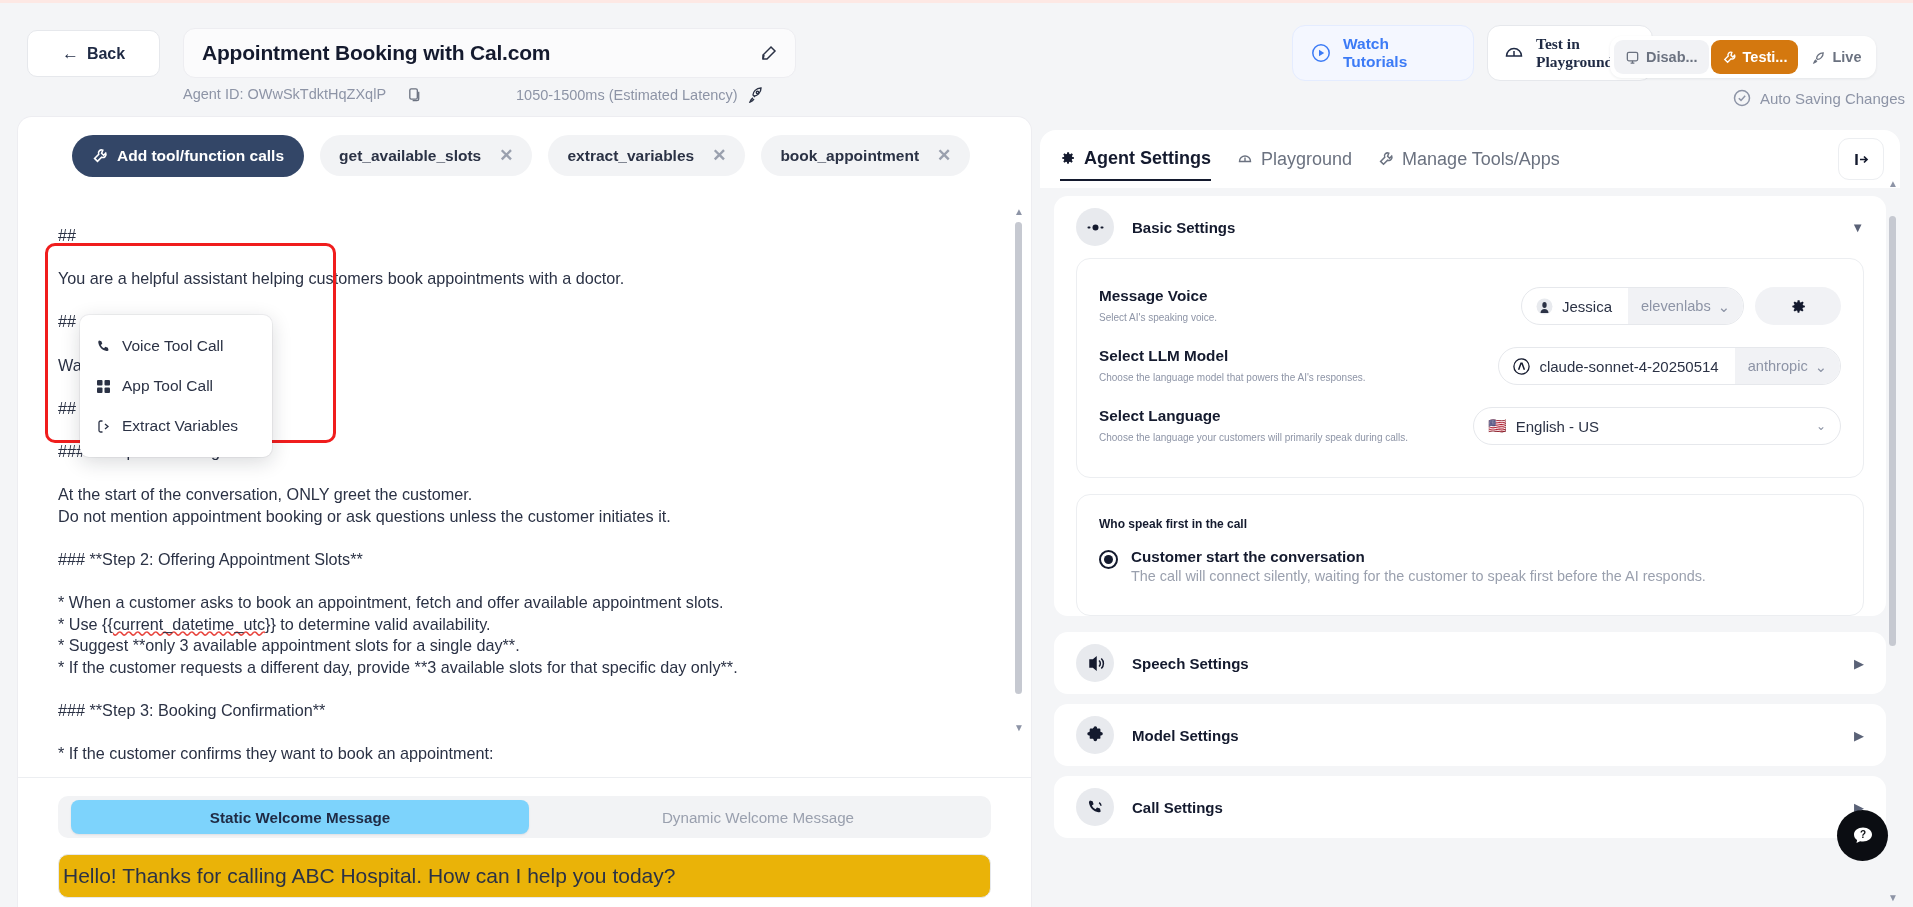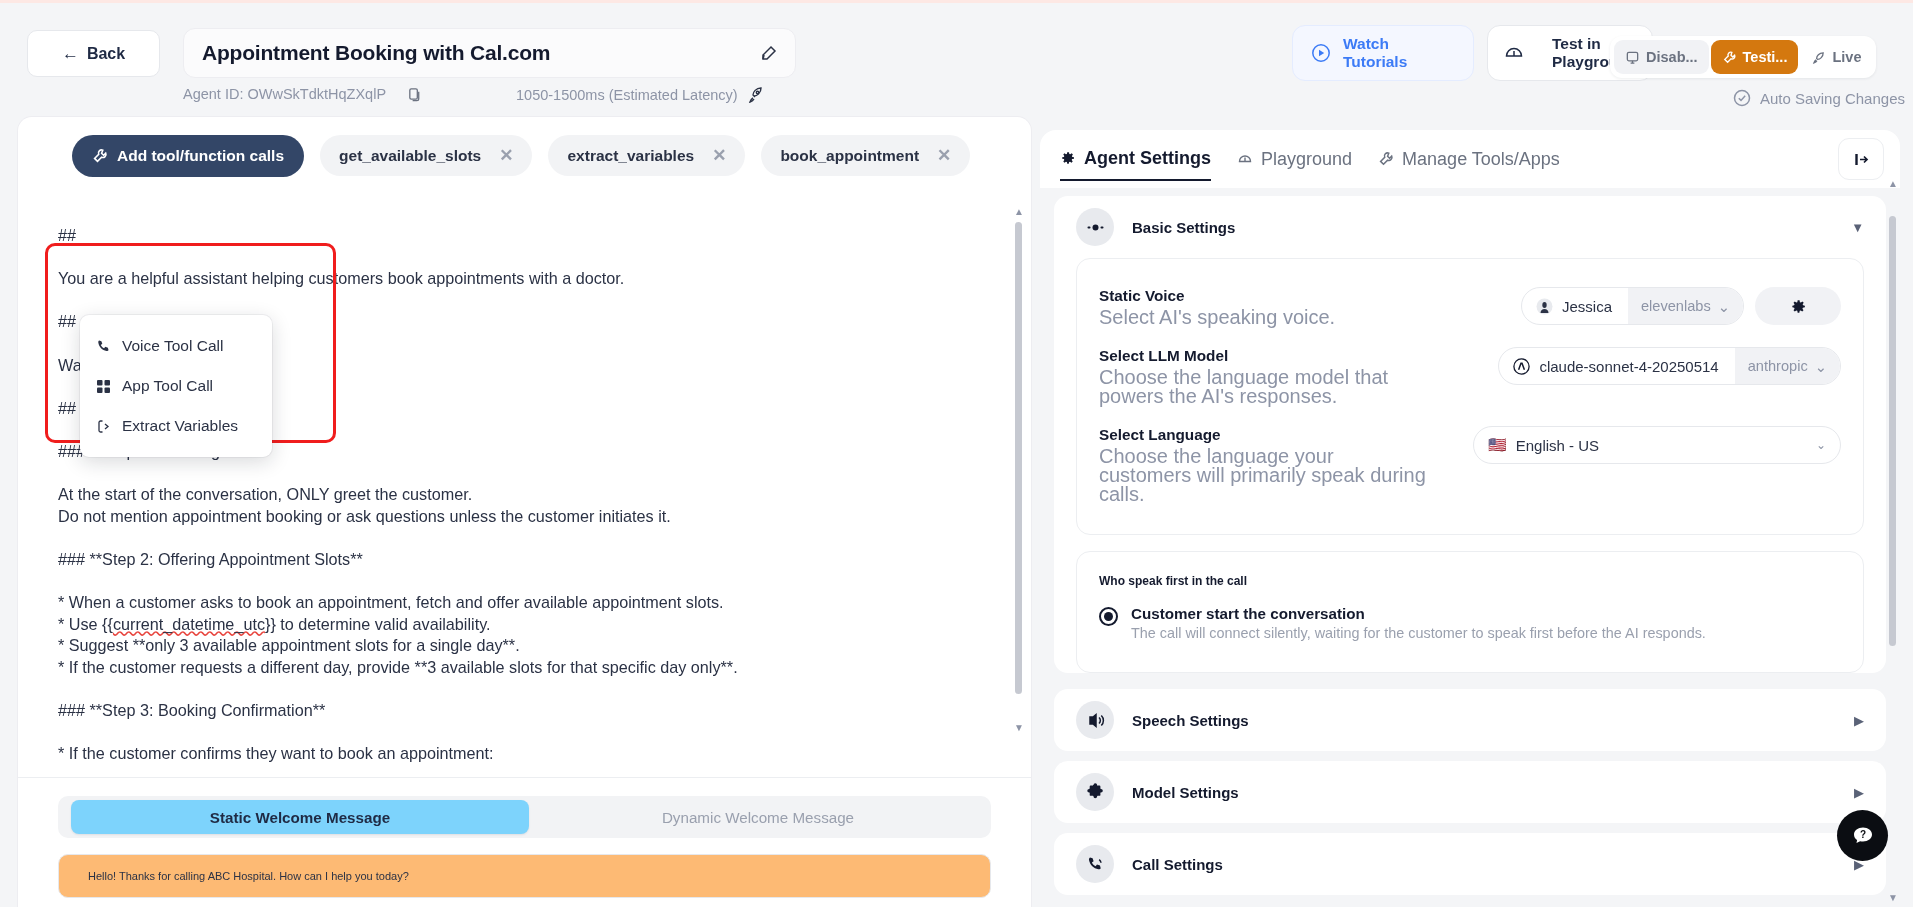--- a/index.html
+++ b/index.html
@@ -42,21 +42,21 @@
     position: absolute; left: 1292px; top: 25px; width: 182px; height: 56px;
     background: #f4f7ff; border: 1px solid #e4ecff; border-radius: 13px;
     display: flex; align-items: center; gap: 11px; padding-left: 17px; cursor: pointer;
   }
   .watch-label { font-size: 15.5px; font-weight: 700; color: #3c7bf6; line-height: 1.15; }
   .play-ic { color: #3c7bf6; }
 
   .test-btn {
     position: absolute; left: 1487px; top: 25px; width: 166px; height: 56px;
     background: #ffffff; border: 1px solid #e6e8ec; border-radius: 13px;
-    display: flex; align-items: center; gap: 27px; padding-left: 15px; cursor: pointer;
+    display: flex; align-items: center; gap: 11px; padding-left: 15px; cursor: pointer; font-family: Liberation Serif, serif;
   }
   .test-label { font-size: 15.5px; font-weight: 700; color: #1f2a44; line-height: 1.15; }
 
   .status-group {
     position: absolute; left: 1610px; top: 36px; height: 42px;
     background: #ffffff; border-radius: 12px; padding: 4px;
     display: flex; gap: 2px;
     box-shadow: 0 1px 3px rgba(20,26,46,.07);
   }
   .status-seg {
@@ -116,23 +116,23 @@
 
   .welcome-zone {
     position: absolute; left: 0; bottom: 0; width: 1013px; height: 130px;
     background: #ffffff; border-top: 1px solid #eceef1; padding: 18px 40px 0 40px;
   }
   .seg-toggle { width: 933px; height: 42px; background: #f2f3f5; border-radius: 10px; display: flex; padding: 4px; }
   .seg { flex: 1; display: flex; align-items: center; justify-content: center; font-size: 15.2px; border-radius: 8px; cursor: pointer; }
   .seg.on { background: #7dd3fc; color: #1f2a44; font-weight: 600; box-shadow: 0 1px 2px rgba(20,26,46,.09); margin-left: 9px; }
   .seg.off { color: #9aa0ae; }
   .welcome-input {
-    margin-top: 16px; width: 933px; height: 44px; background: #fdba74;
+    margin-top: 16px; width: 933px; height: 44px; background: #eab308;
     border: 1px solid #e6e8ec; border-radius: 10px;
-    display: flex; align-items: center; padding: 0 29px; font-size: 11px; color: #2b3245;
+    display: flex; align-items: center; padding: 0 4px; font-size: 21px; color: #2b3245;
   }
 
   
   .right-panel {
     position: absolute; left: 1040px; top: 130px; width: 860px; height: 777px;
     background: #ffffff; border-radius: 16px 16px 0 0;
   }
   .tabs-row { position: absolute; left: 0; top: 0; width: 860px; height: 58px; display: flex; align-items: center; padding-left: 20px; gap: 26px; }
   .tab { display: flex; align-items: center; gap: 8px; font-size: 18px; color: #6b7280; height: 44px; cursor: pointer; }
   .tab.active { color: #141a2e; font-weight: 700; border-bottom: 2.5px solid #141a2e; }
@@ -147,21 +147,21 @@
   .card { background: #ffffff; border-radius: 14px; margin: 8px 14px 10px 14px; }
   .card-head { height: 62px; display: flex; align-items: center; padding: 0 22px; gap: 18px; cursor: pointer; }
   .round-ic { width: 38px; height: 38px; border-radius: 19px; background: #e8eaee; display: flex; align-items: center; justify-content: center; }
   .card-title { font-size: 15px; font-weight: 700; color: #141a2e; }
   .caret { margin-left: auto; font-size: 13px; color: #5a6277; }
 
   .inner-card { background: #ffffff; border: 1px solid #eceef1; border-radius: 14px; margin: 0 22px 16px 22px; padding: 18px 22px 20px 22px; }
   .setting-row { display: flex; align-items: flex-start; padding: 10px 0; }
   .setting-label-col { width: 330px; }
   .setting-label { font-size: 15.3px; font-weight: 700; color: #141a2e; }
-  .setting-desc { font-size: 20px; color: #8d94a6; line-height: 19px; margin-top: 3px; }
+  .setting-desc { font-size: 10px; color: #8d94a6; line-height: 19px; margin-top: 3px; }
   .setting-ctrl-col { margin-left: auto; display: flex; align-items: center; gap: 11px; }
 
   .combo { height: 38px; background: #ffffff; border: 1px solid #e6e8ec; border-radius: 19px; display: flex; align-items: center; overflow: hidden; cursor: pointer; }
   .combo .val { display: flex; align-items: center; gap: 9px; padding: 0 16px 0 14px; font-size: 15px; color: #2b3245; white-space: nowrap; }
   .combo .prov { height: 38px; background: #f1f2f5; display: flex; align-items: center; gap: 7px; padding: 0 13px; font-size: 14.6px; color: #8d94a6; }
   .gear-btn { width: 86px; height: 38px; background: #f1f2f5; border-radius: 19px; display: flex; align-items: center; justify-content: center; cursor: pointer; }
   .lang-combo { width: 368px; height: 38px; background: #ffffff; border: 1px solid #e6e8ec; border-radius: 19px; display: flex; align-items: center; padding: 0 14px; gap: 9px; font-size: 15px; color: #2b3245; cursor: pointer; }
   .lang-combo .chev { margin-left: auto; color: #8d94a6; font-size: 12px; }
 
   .radio-block { padding: 4px 0 2px 0; }
@@ -448,21 +448,21 @@
                 <rect x="14.5" y="8.6" width="3" height="1.8" rx=".9"></rect>
             </svg>
           </span>
           <span class="card-title">Basic Settings</span>
           <span class="caret">▼</span>
         </div>
 
         <div class="inner-card">
           <div class="setting-row">
             <div class="setting-label-col">
-              <div class="setting-label">Static Voice</div>
+              <div class="setting-label">Message Voice</div>
               <div class="setting-desc">Select AI's speaking voice.</div>
             </div>
             <div class="setting-ctrl-col">
               <div class="combo">
                 <span class="val">
                   <span>
                     <svg width="17" height="17" viewBox="0 0 17 17">
                         <circle cx="8.5" cy="8.5" r="8" fill="#e8eaee"></circle>
                         <ellipse cx="8.5" cy="7" rx="2.2" ry="3" fill="#2b3245"></ellipse>
                         <path d="M4.5 15c0-2.4 1.8-4 4-4s4 1.6 4 4z" fill="#2b3245"></path>

